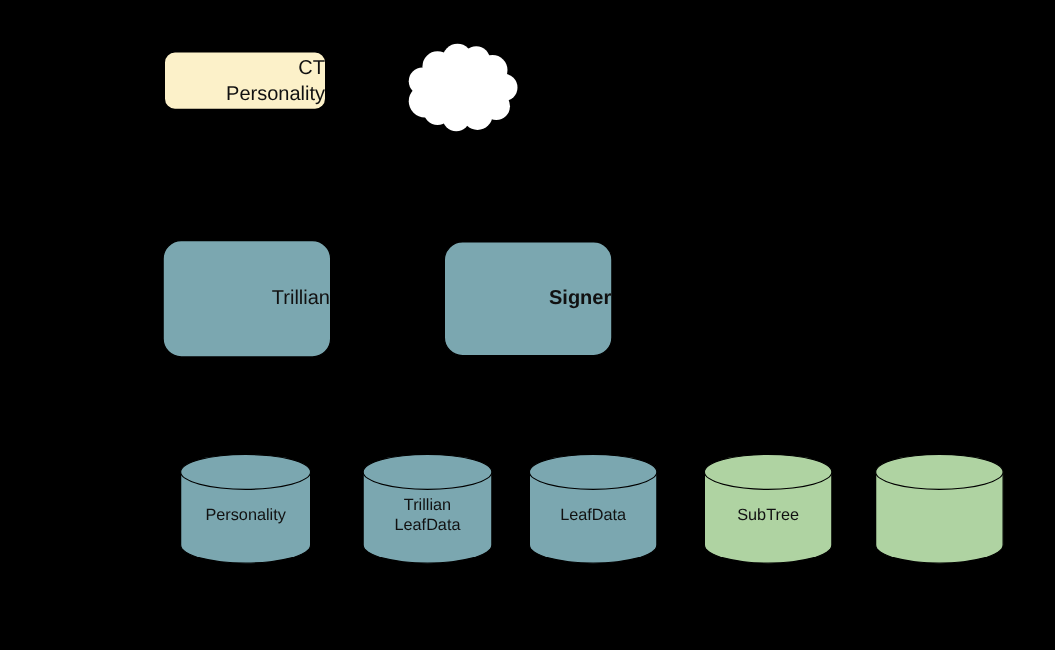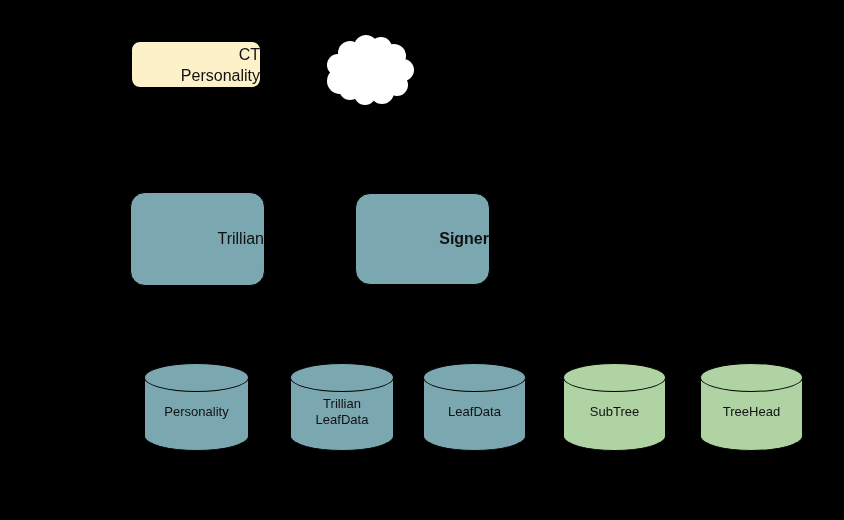--- a/index.html
+++ b/index.html
@@ -158,18 +158,15 @@
     <div class="cyl-body"></div>
     <div class="cyl-top"></div>
     <div class="cyl-label">
       <span>SubTree</span>
     </div>
   </div>
 
   <div class="cylinder green-fill" style="left:700px; top:363px; width:103px;">
     <div class="cyl-body"></div>
     <div class="cyl-top"></div>
-    <div class="cyl-label">
-      <span>TreeHead</span>
-    </div>
   </div>
 
 </div>
 
 </body></html>

